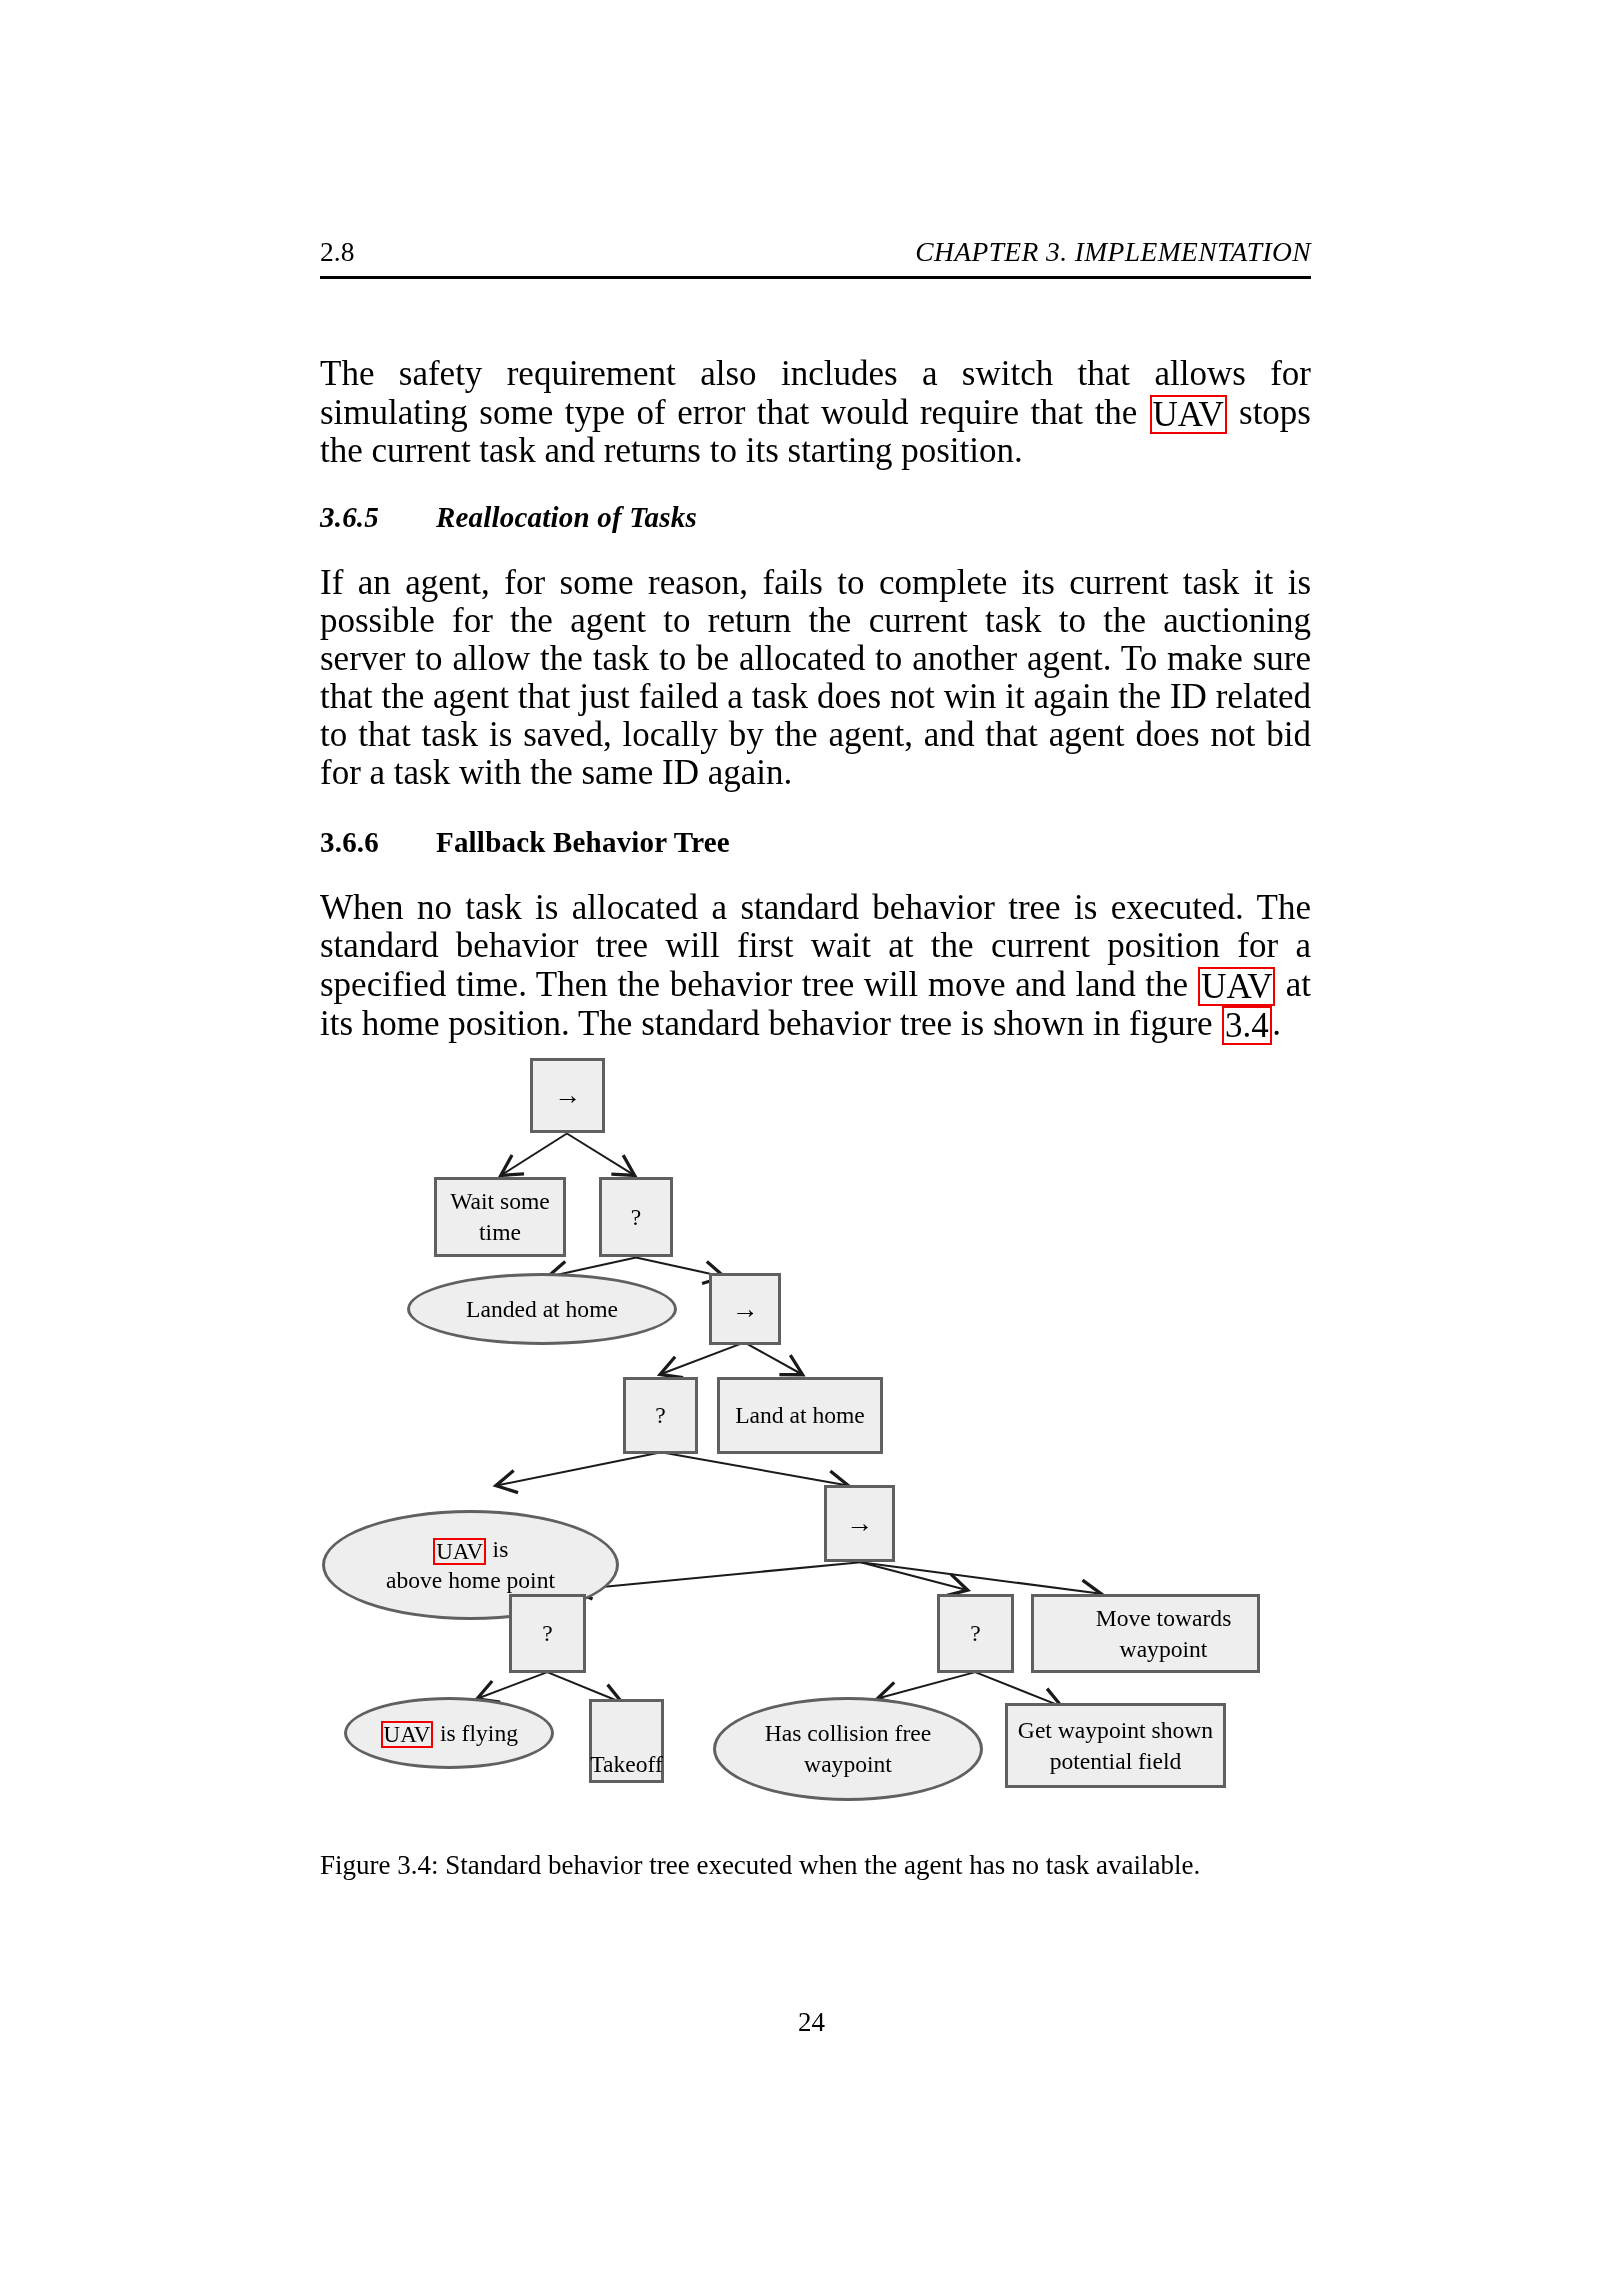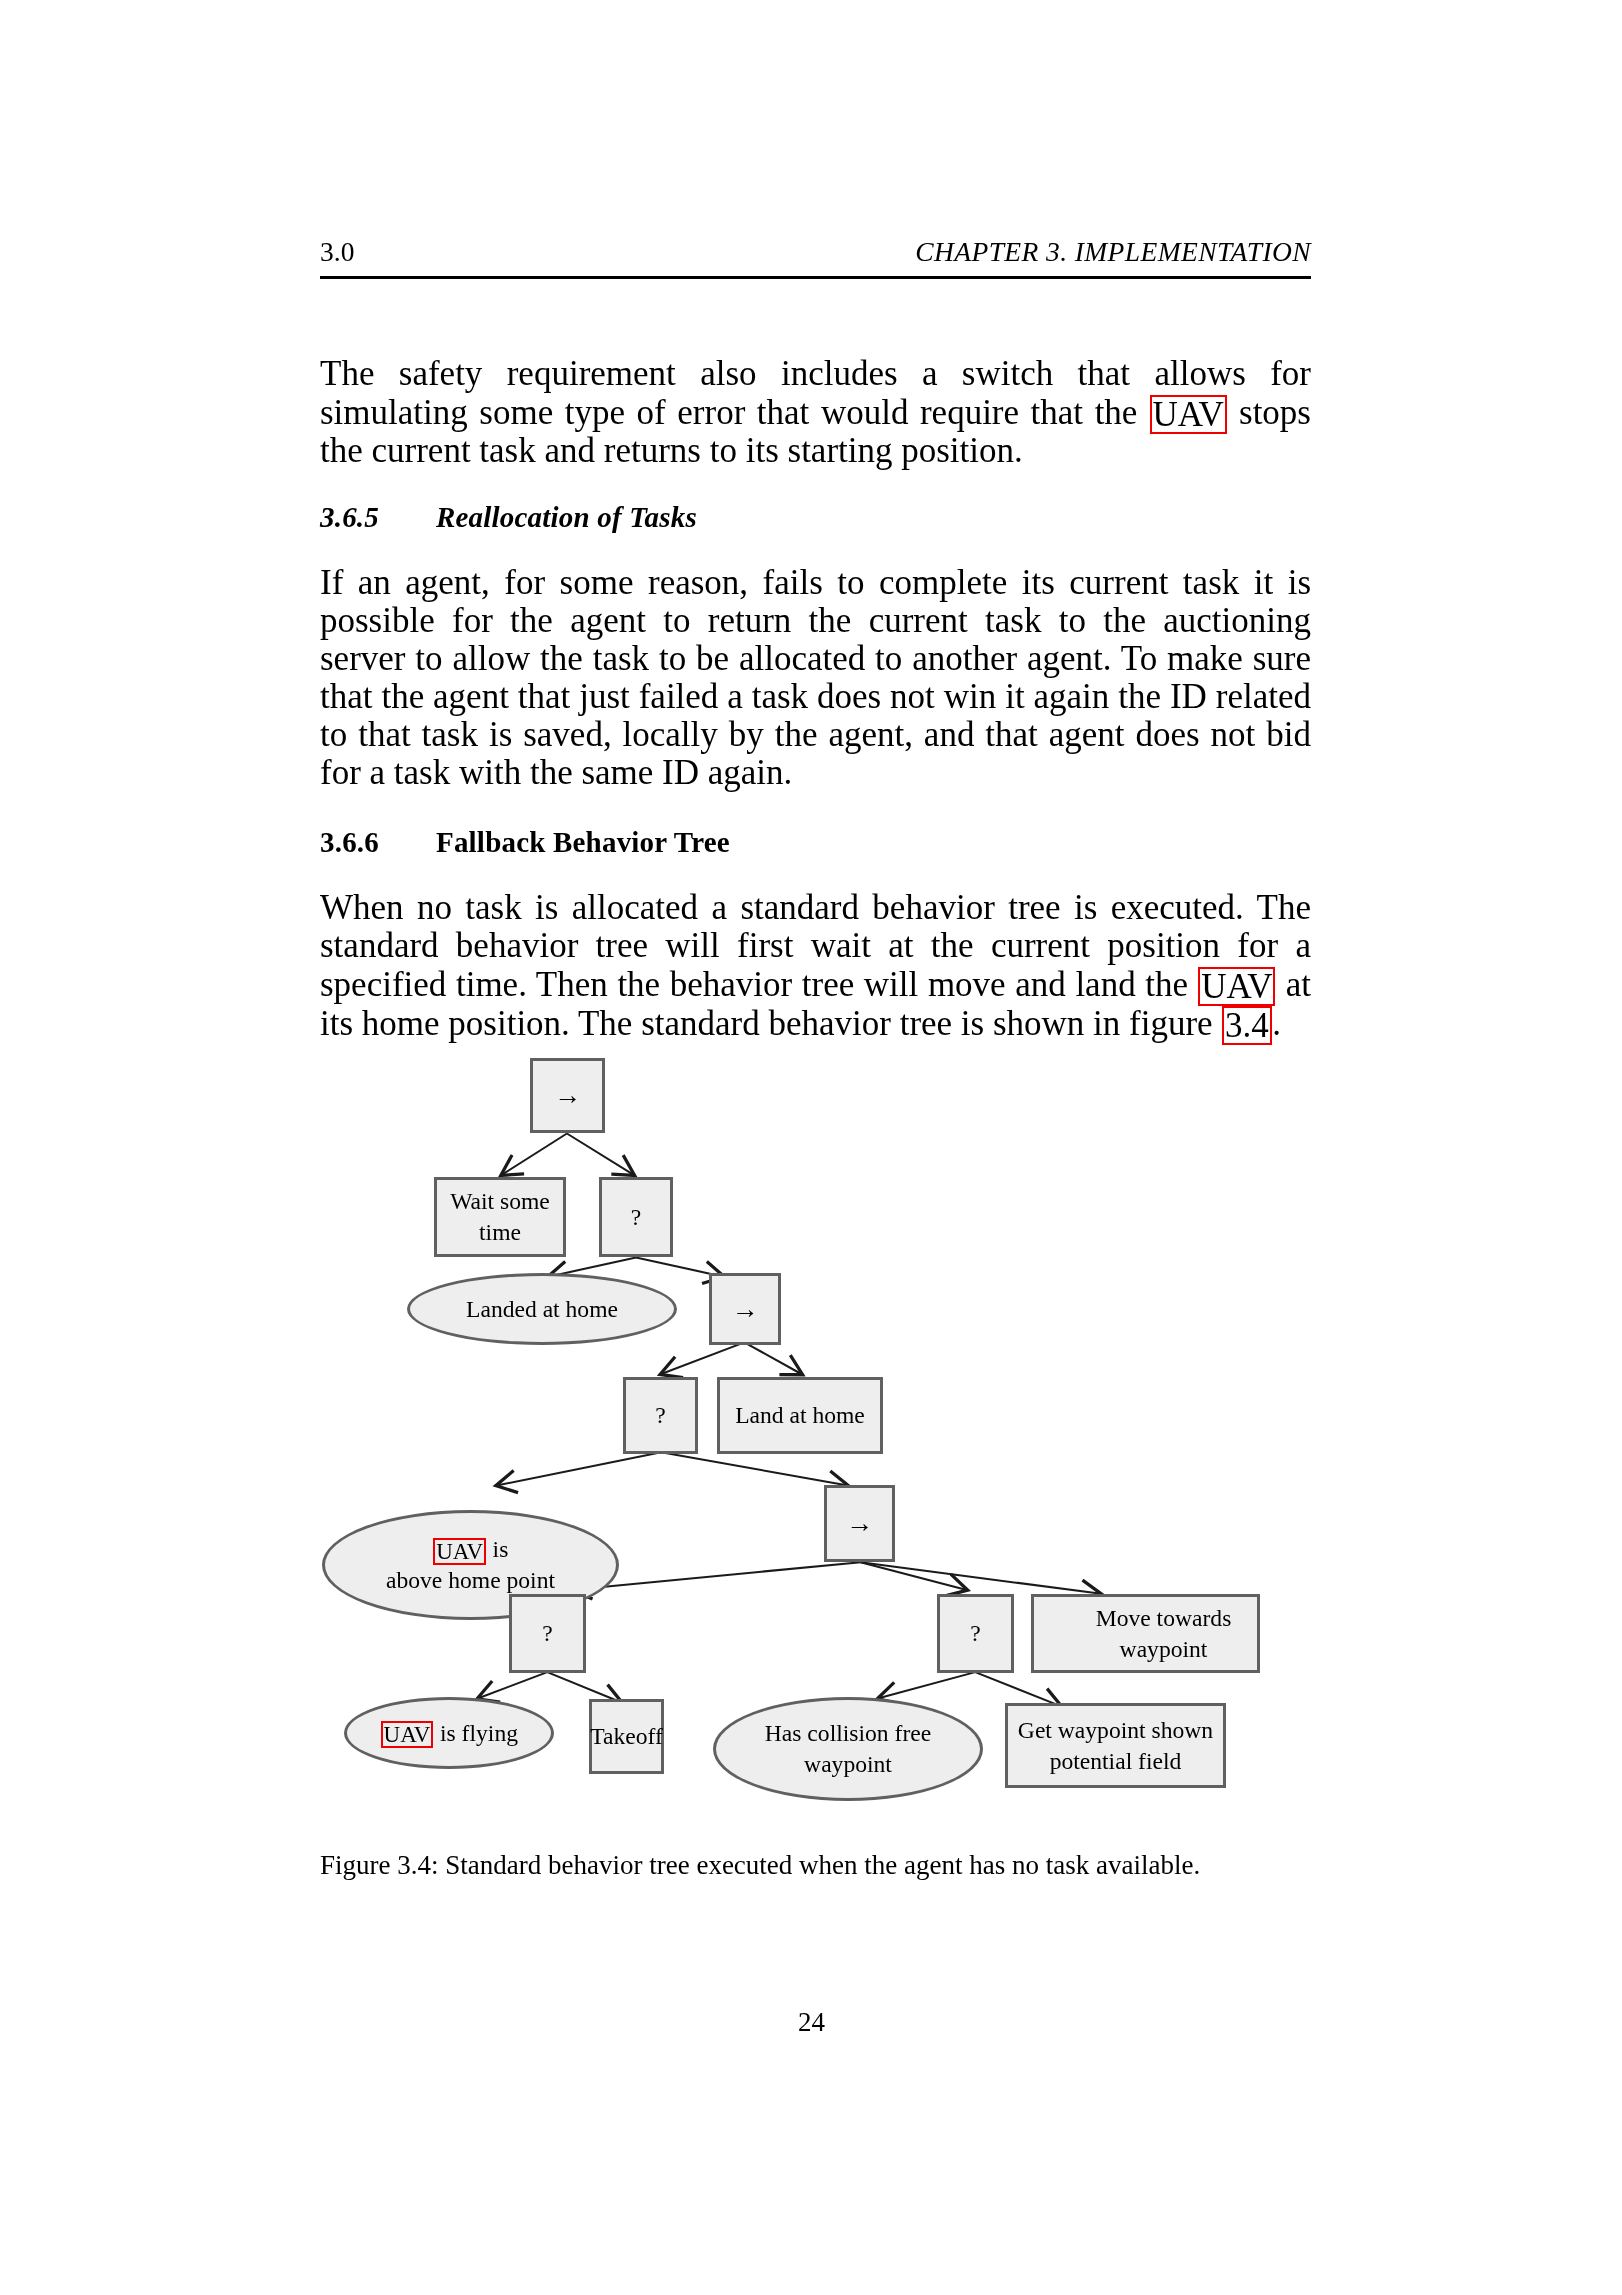--- a/index.html
+++ b/index.html
@@ -113,21 +113,21 @@
     text-align: center;
     font-size: 27px;
   }
 </style>
 </head>
 <body>
 
 <div class="page">
 
   <div class="runhead">
-    <span class="runhead-left">3.0</span>
+    <span class="runhead-left">2.8</span>
     <span class="runhead-right">CHAPTER 3.   IMPLEMENTATION</span>
   </div>
   <div class="rule"></div>
 
   <div class="para" style="top:355px;">
     <span>The safety requirement also includes a switch that allows for simulating some type of error that would require that the </span><span class="linkbox">UAV</span><span> stops the current task and returns to its starting position.</span>
   </div>
 
   <div class="sub-head" style="top:501px;font-style:italic;">
     <span class="num">3.6.5</span><span>Reallocation of Tasks</span>
@@ -235,21 +235,21 @@
       </div>
 
       <div class="node-box" style="left:1031px;top:550px;width:229px;height:79px;padding-left:36px;">
         <span>Move towards waypoint</span>
       </div>
 
       <div class="node-ell" style="left:344px;top:653px;width:210px;height:72px;">
         <span style="white-space:nowrap;"><span class="linkbox" style="font-size:23px;top:1.6px;">UAV</span><span> is flying</span></span>
       </div>
 
-      <div class="node-box" style="left:589px;top:655px;width:75px;height:75px;">
+      <div class="node-box" style="left:589px;top:655px;width:75px;height:84px;align-items:flex-end;">
         <span>Takeoff</span>
       </div>
 
       <div class="node-ell" style="left:713px;top:653px;width:270px;height:104px;">
         <span style="max-width:188px;">Has collision free waypoint</span>
       </div>
 
       <div class="node-box" style="left:1005px;top:659px;width:221px;height:85px;">
         <span>Get waypoint shown potential field</span>
       </div>

